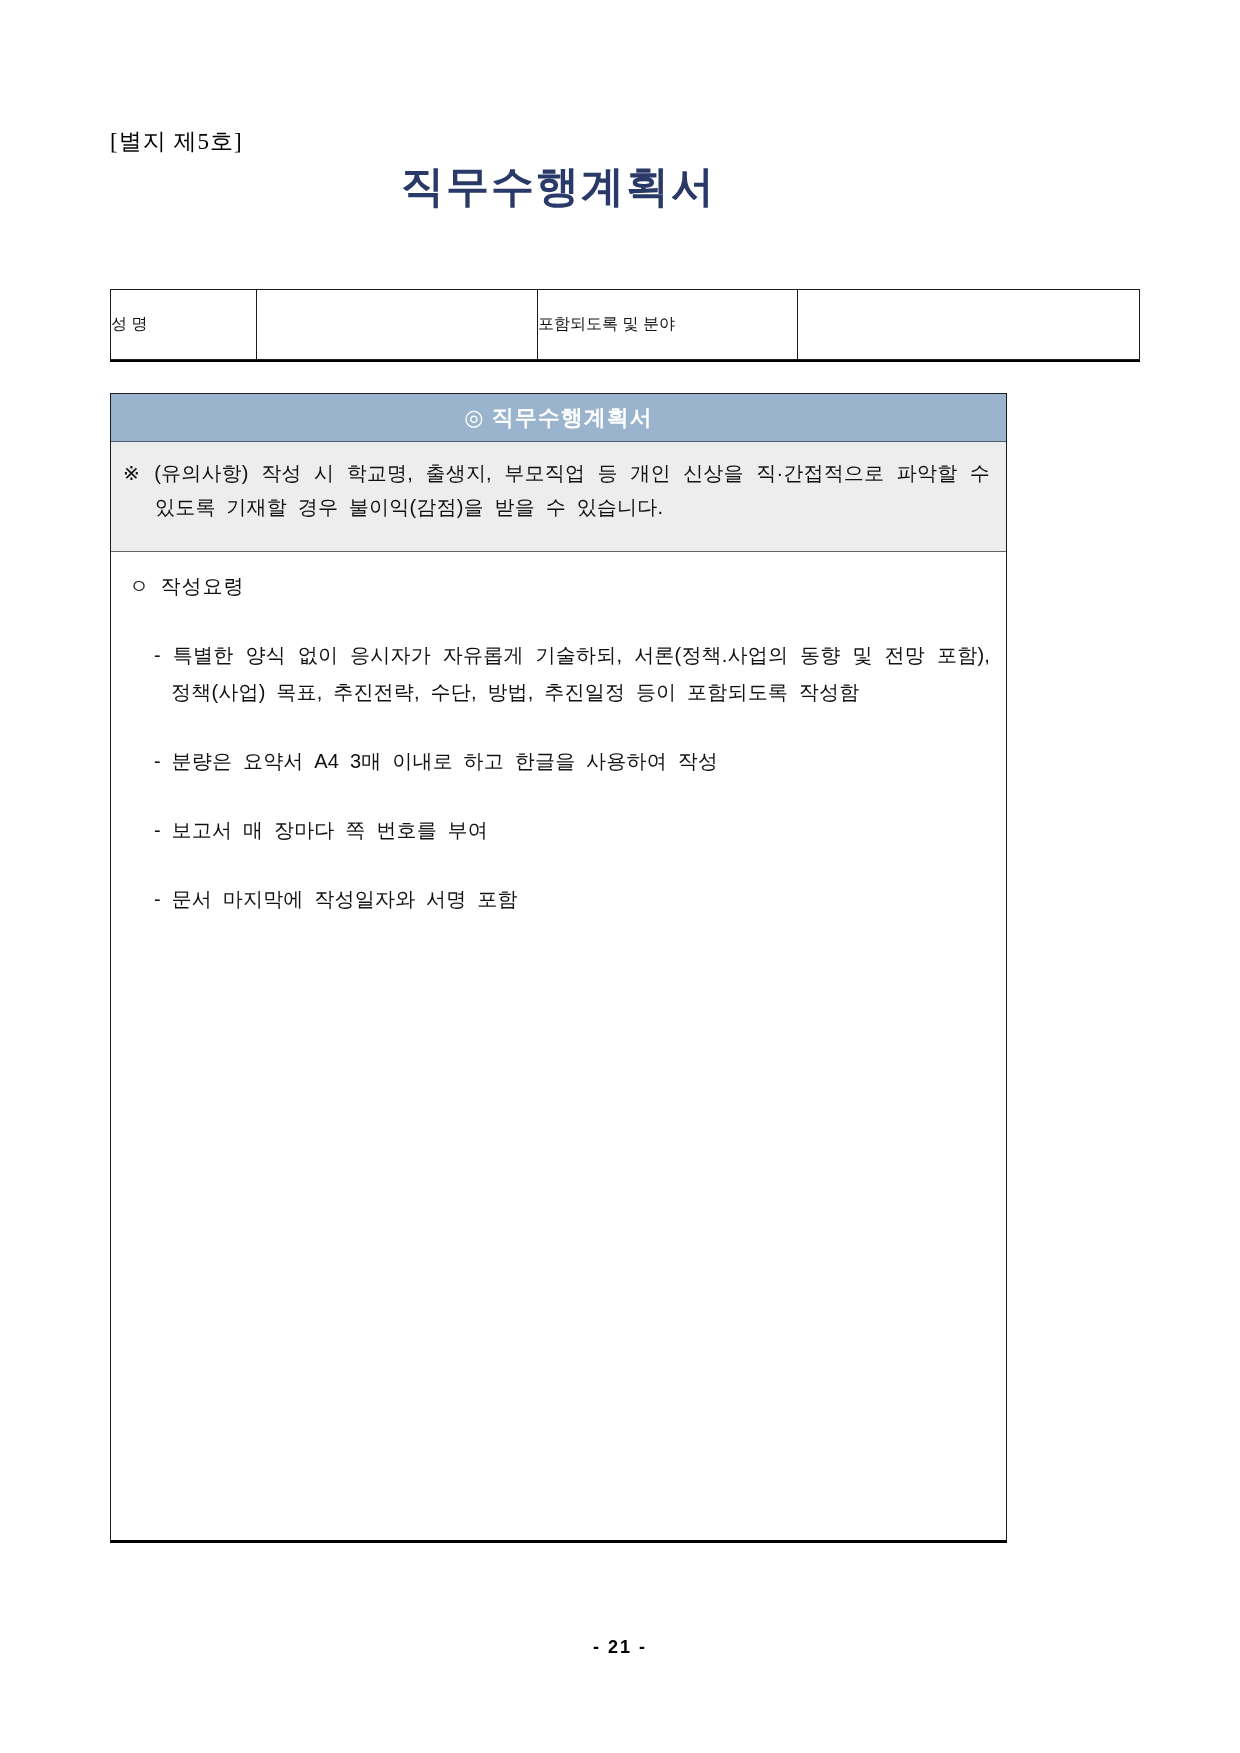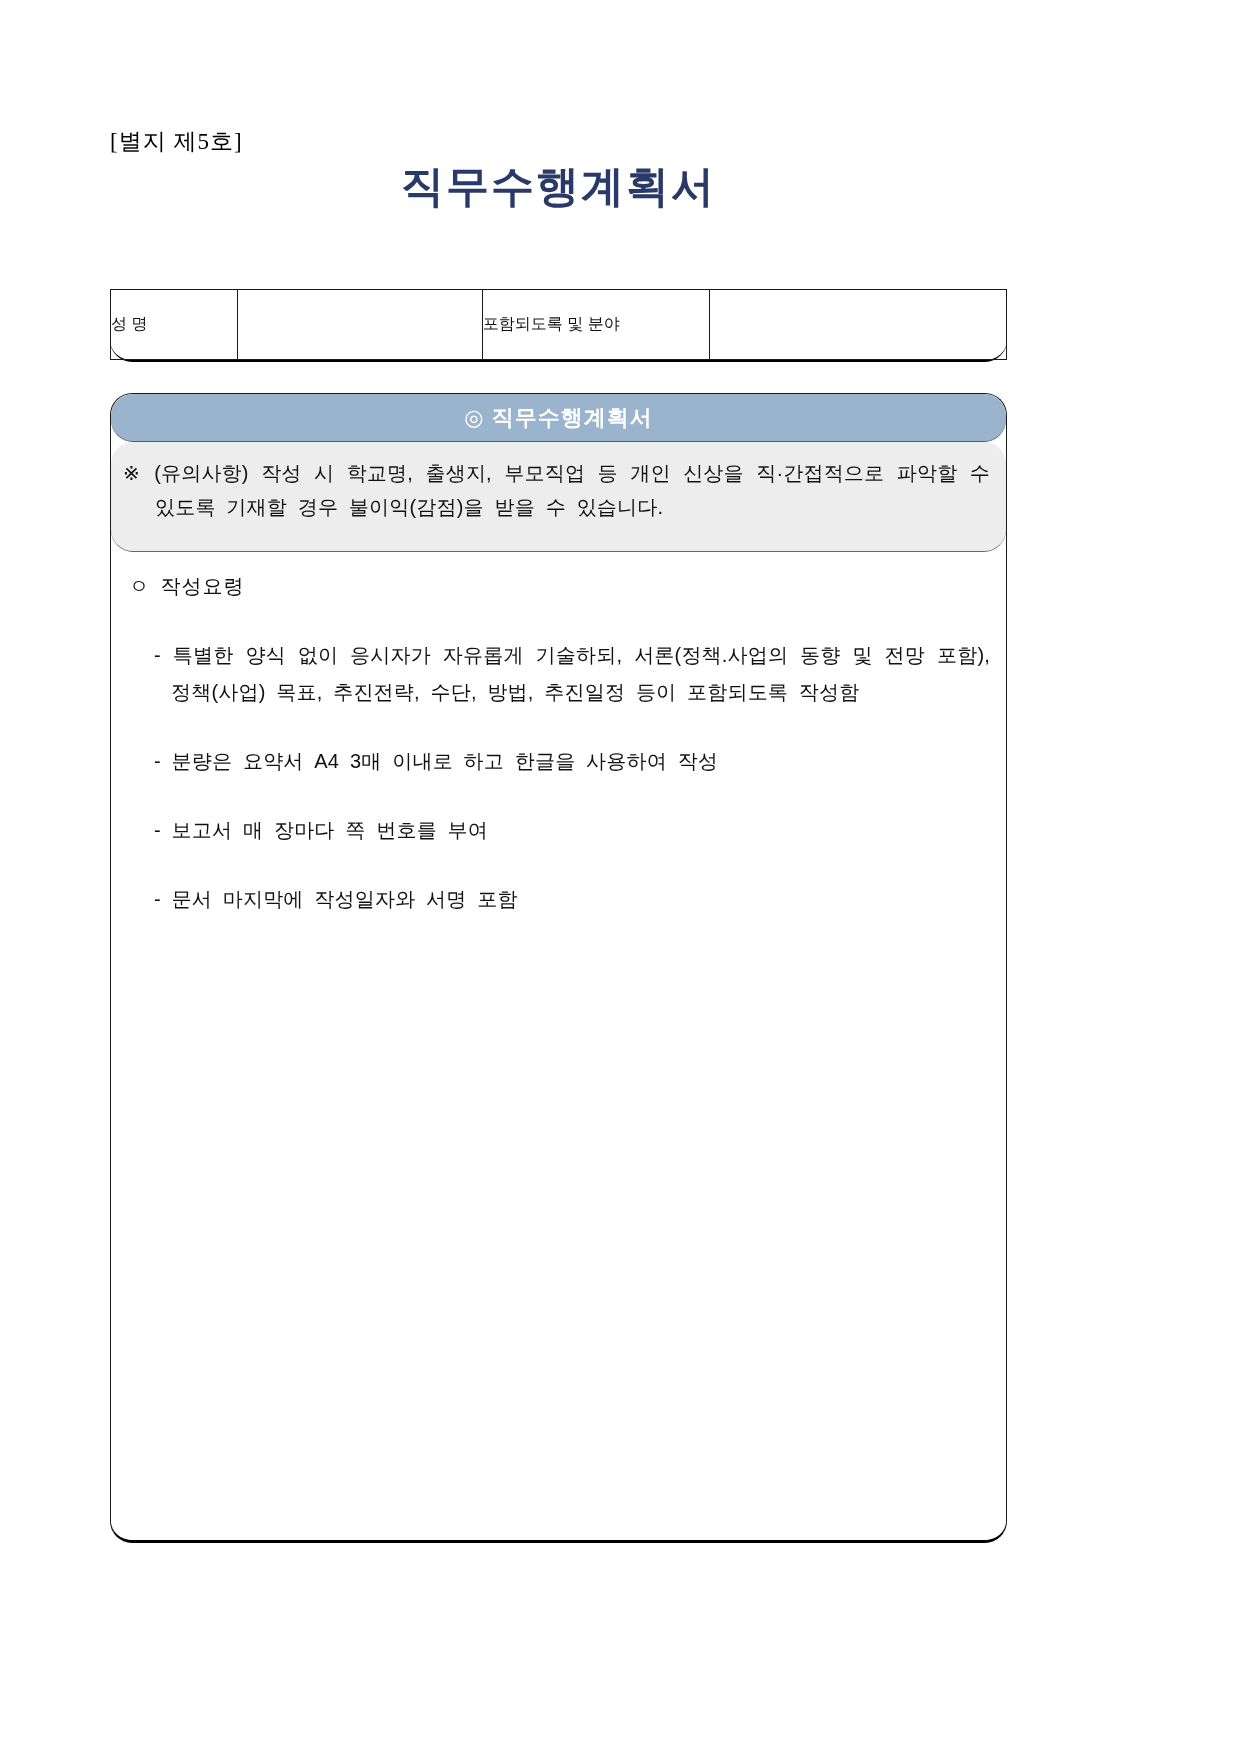--- a/index.html
+++ b/index.html
@@ -1,15 +1,15 @@
 <!DOCTYPE html>
 <html><head>
 <meta charset="utf-8">
 <style>
-  * { margin: 0; padding: 0; box-sizing: border-box; border-radius: 22px; }
+  * { margin: 0; padding: 0; box-sizing: border-box; }
   html, body {
     width: 1240px; height: 1753px;
     background: #ffffff;
     font-family: "Liberation Sans", "DejaVu Sans", sans-serif;
     color: #111111;
   }
   .page { position: relative; width: 1240px; height: 1753px; background: #fff; overflow: hidden; }
 
   
   .attach-label {
@@ -18,21 +18,21 @@
     font-size: 23px; letter-spacing: 1px; color: #000;
   }
 
   
   .doc-title {
     position: absolute; left: 110px; top: 158px; width: 897px;
     text-align: center;
     font-size: 43px; font-weight: 700; color: #2a3a68;
     letter-spacing: 2px;
   }
-  .tbl-wrap { position: absolute; left: 110px; top: 289px; width: 897px; border-bottom: 2px solid #000; }
+  .tbl-wrap { position: absolute; left: 110px; top: 289px; width: 1030px; border-bottom: 2px solid #000; }
   .tbl-wrap table { width: 100%; border-collapse: collapse; table-layout: fixed; }
 
   
   .plan-box {
     position: absolute; left: 110px; top: 393px; width: 897px; height: 1150px;
     border: 1px solid #1a1a1a; border-bottom: 3px solid #000;
     display: flex; flex-direction: column;
   }
   .plan-header {
     height: 48px; flex: 0 0 48px;
@@ -117,14 +117,15 @@
     <div class="plan-body">
       <div class="body-heading">ㅇ 작성요령</div>
       <div class="body-item">- 특별한 양식 없이 응시자가 자유롭게 기술하되, 서론(정책.사업의 동향 및 전망 포함), 정책(사업) 목표, 추진전략, 수단, 방법, 추진일정 등이 포함되도록 작성함</div>
       <div class="body-item">- 분량은 요약서 A4 3매 이내로 하고 한글을 사용하여 작성</div>
       <div class="body-item">- 보고서 매 장마다 쪽 번호를 부여</div>
       <div class="body-item">- 문서 마지막에 작성일자와 서명 포함</div>
     </div>
 
   </div>
 
+  <div class="page-number">- 21 -</div>
 
 </div>
 
 </body></html>

